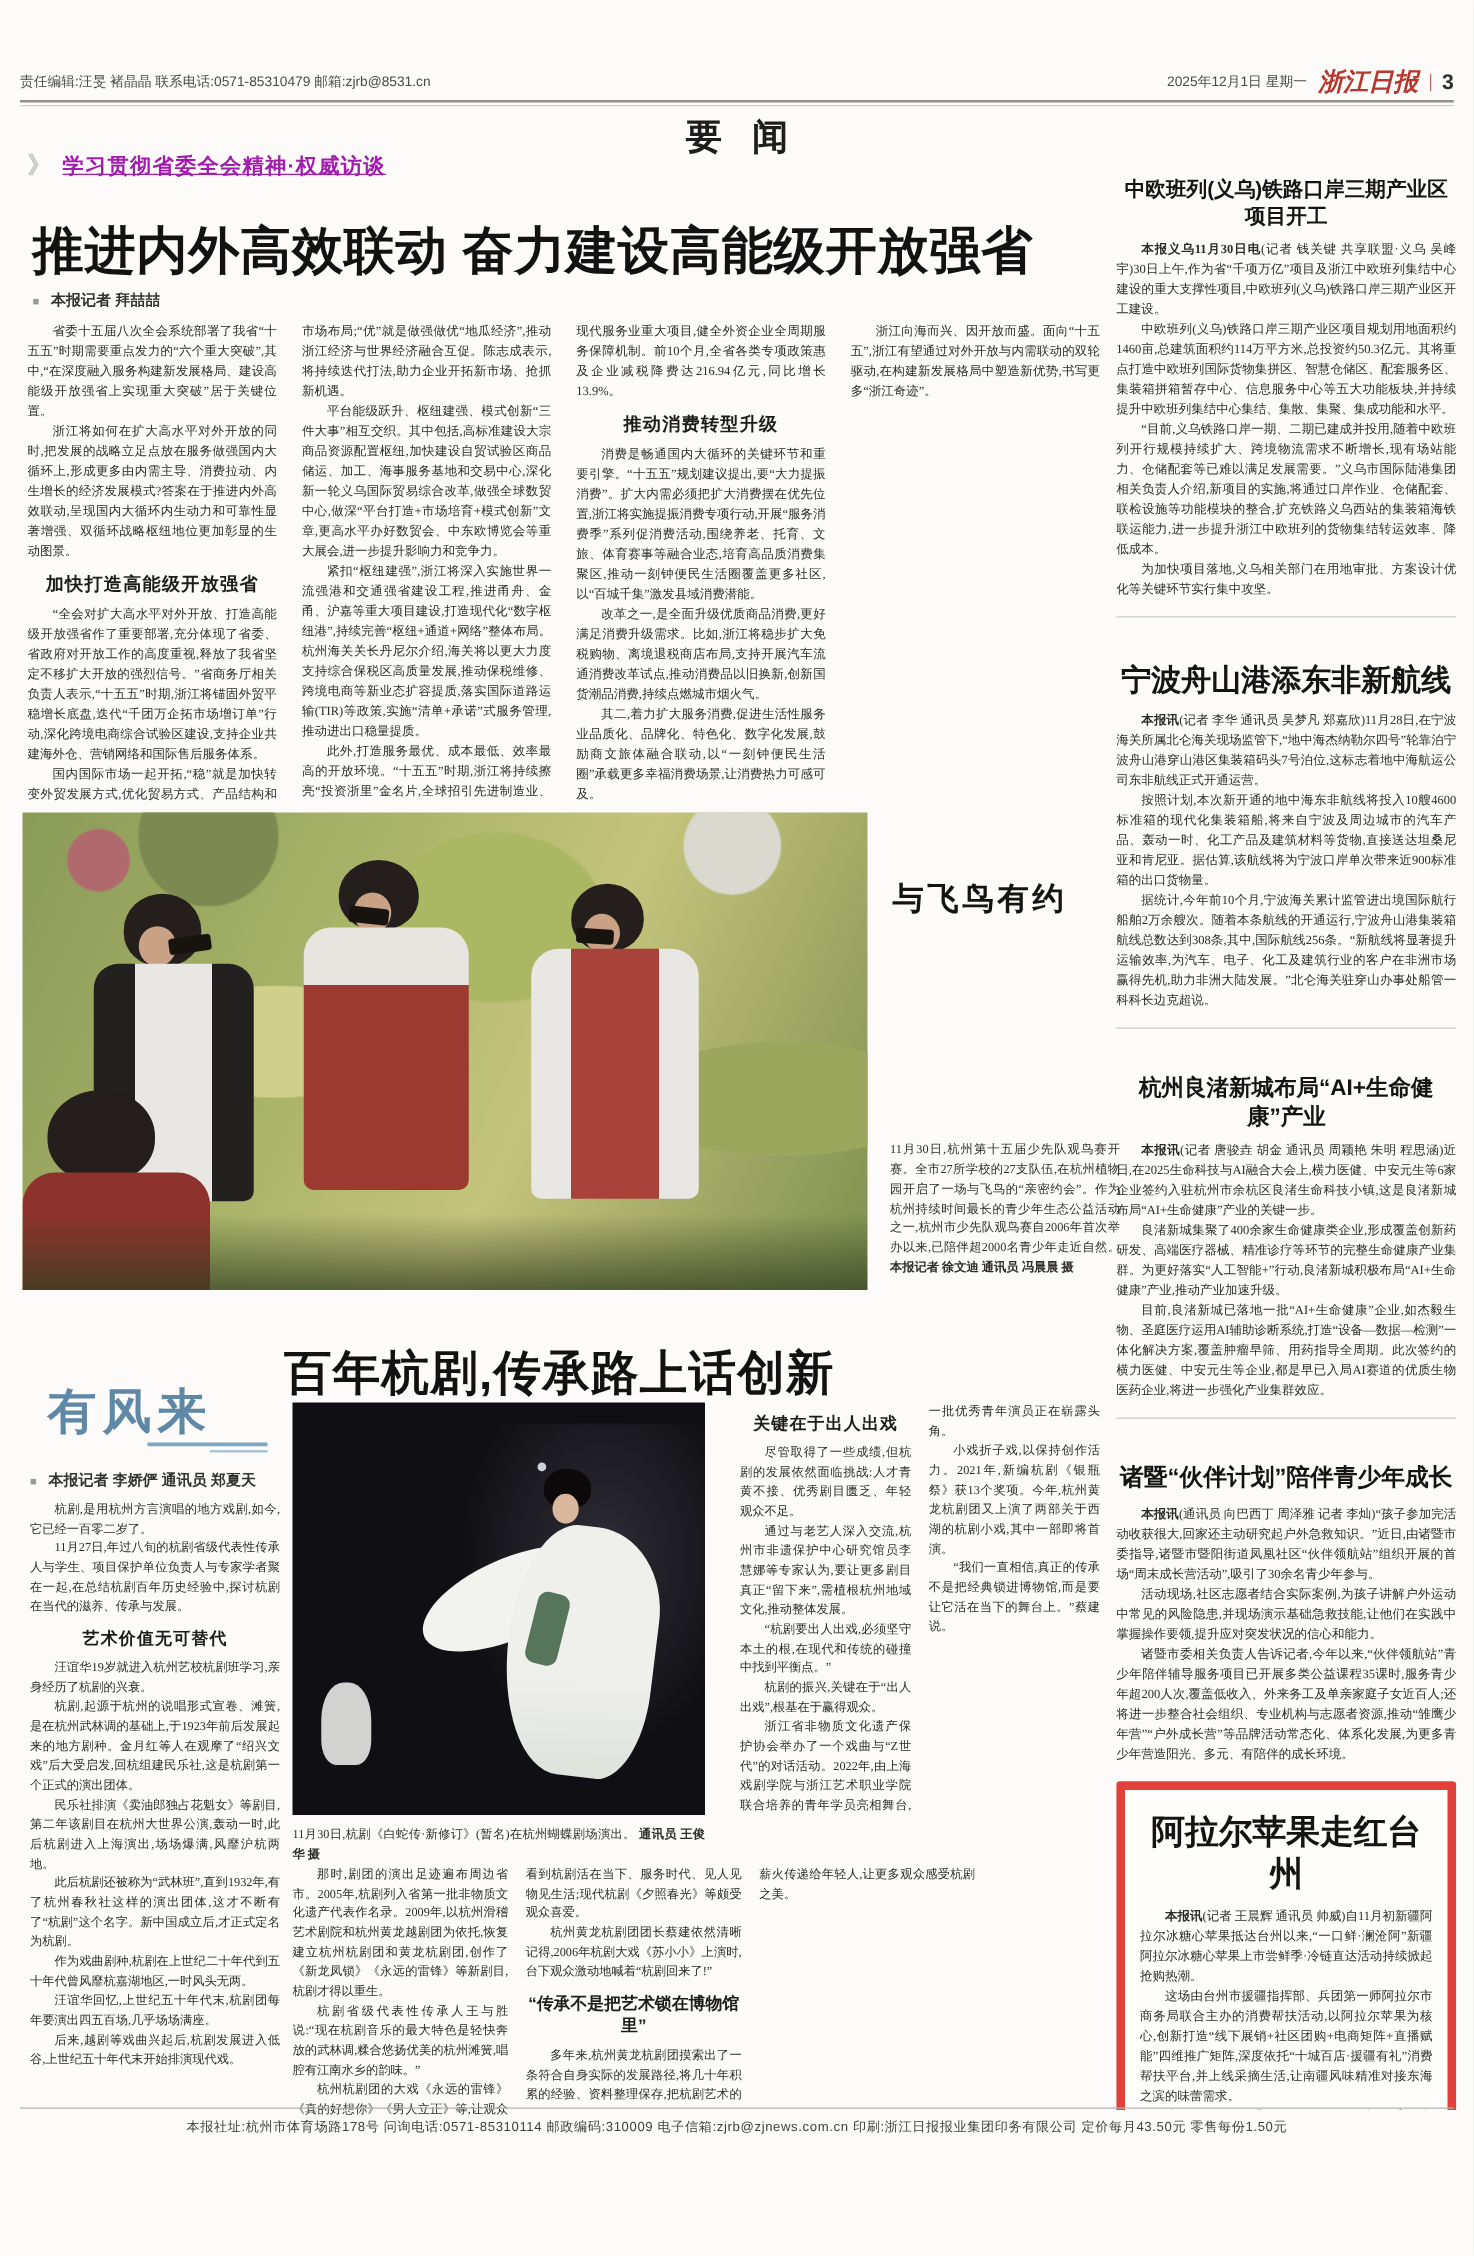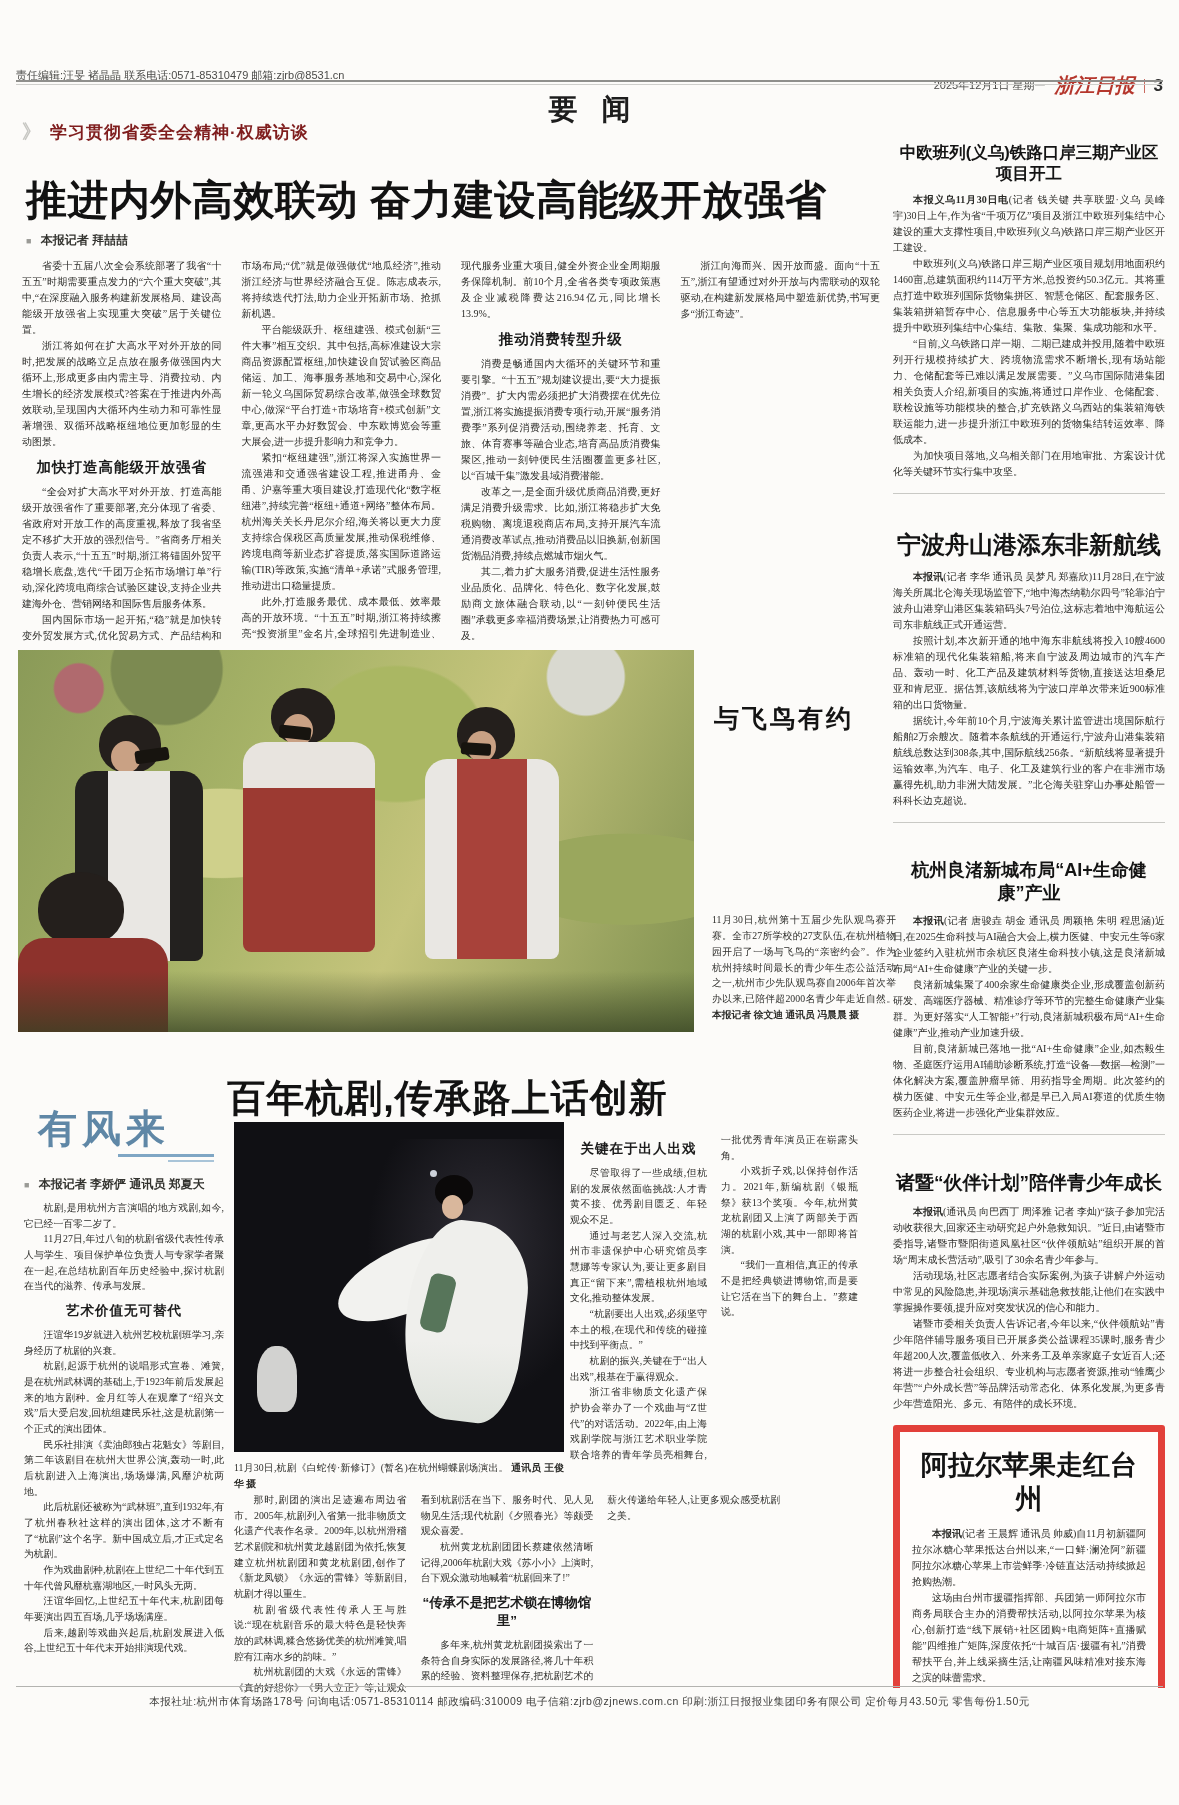--- a/index.html
+++ b/index.html
@@ -1,32 +1,32 @@
 <!DOCTYPE html>
 <html><head>
 <meta charset="utf-8">
 <style>
   html,body{margin:0;padding:0;background:#e9e8e5;}
   .page{position:relative;width:1179px;height:1805px;margin:0 auto;background:#fcfbf9;
         font-family:"Liberation Sans",sans-serif;color:#222;overflow:hidden;box-shadow:0 0 12px rgba(0,0,0,.15);}
   
   .hdr{position:absolute;left:16px;right:16px;top:52px;display:flex;justify-content:space-between;
        align-items:center;font-size:11px;color:#4a4a48;}
-  .hdr-r{display:flex;align-items:center;gap:9px;margin-top:20px;}
+  .hdr-r{display:flex;align-items:center;gap:9px;}
   .masthead{color:#b5372d;font-family:"DejaVu Serif",serif;font-style:italic;font-weight:bold;font-size:20px;}
   .vbar{display:inline-block;width:1px;height:14px;background:#c96a60;}
   .pageno{font-size:17px;font-weight:bold;color:#2e2e2e;}
   .hdr-rule{position:absolute;left:16px;right:16px;top:80px;height:2px;
             border-top:2px solid #8f8f8c;border-bottom:1px solid #cfcfcc;}
   .section-title{position:absolute;left:0;right:0;top:90px;text-align:center;font-size:29px;font-weight:900;
                  color:#1d1d1d;letter-spacing:24px;text-indent:24px;}
   
   .kicker{position:absolute;left:22px;top:119px;display:flex;align-items:center;gap:9px;}
   .chev{color:#c6c6c2;font-size:19px;font-weight:bold;}
-  .kick-label{font-size:17px;font-weight:bold;color:#7f1d1d;letter-spacing:1px;}
+  .kick-label{font-size:17px;font-weight:bold;color:#a21caf;letter-spacing:1px;text-decoration:underline;}
   .lead-headline{position:absolute;left:26px;top:146px;width:856px;font-size:41px;font-weight:900;
                  letter-spacing:0.5px;color:#121212;white-space:nowrap;}
   .byline{position:absolute;font-size:12px;font-weight:bold;color:#33332f;}
   .byline .sq{color:#9a9a96;font-size:9px;margin-right:6px;}
   .lead-body{position:absolute;left:22px;top:258px;width:858px;height:390px;
              column-count:4;column-gap:20px;column-fill:auto;overflow:hidden;}
   .bodytext, .lead-body, .s-body, .cap {font-family:"Liberation Serif",serif;}
   .bp{font-size:10px;line-height:1.6;text-align:justify;color:#2b2b28;margin:0;text-indent:2em;}
   .bp b{font-weight:bold;}
   .sub{font-size:14.5px;font-weight:900;text-align:center;color:#1c1c1c;margin:8px 0 7px;
@@ -73,22 +73,22 @@
   .op-face{position:absolute;left:63%;top:22%;width:21px;height:24px;background:#d9b79c;border-radius:50%;}
   .op-pin{position:absolute;left:59.5%;top:14.5%;width:7px;height:7px;background:#cdd2da;border-radius:50%;}
   .op-sash{position:absolute;left:58%;top:46%;width:26px;height:58px;background:#57755a;border-radius:8px;transform:rotate(14deg);}
   .op-fig2{position:absolute;left:7%;top:68%;width:40px;height:66px;background:#e8e8e4;
            border-radius:45% 45% 30% 30%;opacity:.9;}
   .caption2{position:absolute;left:234px;top:1460px;width:330px;}
   .belowPhoto{position:absolute;left:234px;top:1492px;width:546px;height:206px;
               column-count:3;column-gap:14px;column-fill:auto;overflow:hidden;}
   .belowPhoto .bp,.colC .bp,.colA .bp{font-size:9.8px;}
   .belowPhoto .sub,.colC .sub,.colA .sub{font-size:13.5px;}
-  .colC{position:absolute;left:570px;top:1122px;width:288px;height:336px;
-        column-count:2;column-gap:14px;column-fill:auto;overflow:hidden;margin-top:10px;}
+  .colC{position:absolute;left:592px;top:1122px;width:288px;height:336px;
+        column-count:2;column-gap:14px;column-fill:auto;overflow:hidden;}
   
   .sidebar{position:absolute;left:893px;top:106px;width:272px;height:1582px;overflow:hidden;}
   .s-art{margin-bottom:13px;margin-top:36px;}
   .s-art.div{border-bottom:1px solid #c9c9c5;padding-bottom:13px;}
   .s-head{text-align:center;font-weight:900;color:#141414;margin:2px 0 9px;line-height:1.25;
           font-family:"Liberation Sans",sans-serif;}
   .s-body .bp{font-size:10px;}
   .s-art.boxed{border:7px solid #e2403a;border-radius:3px;padding:15px 12px 11px;margin:6px 0 14px;background:#fffdfb;}
   
   .footer{position:absolute;left:16px;right:16px;top:1686px;border-top:1px solid #b3b3b0;

